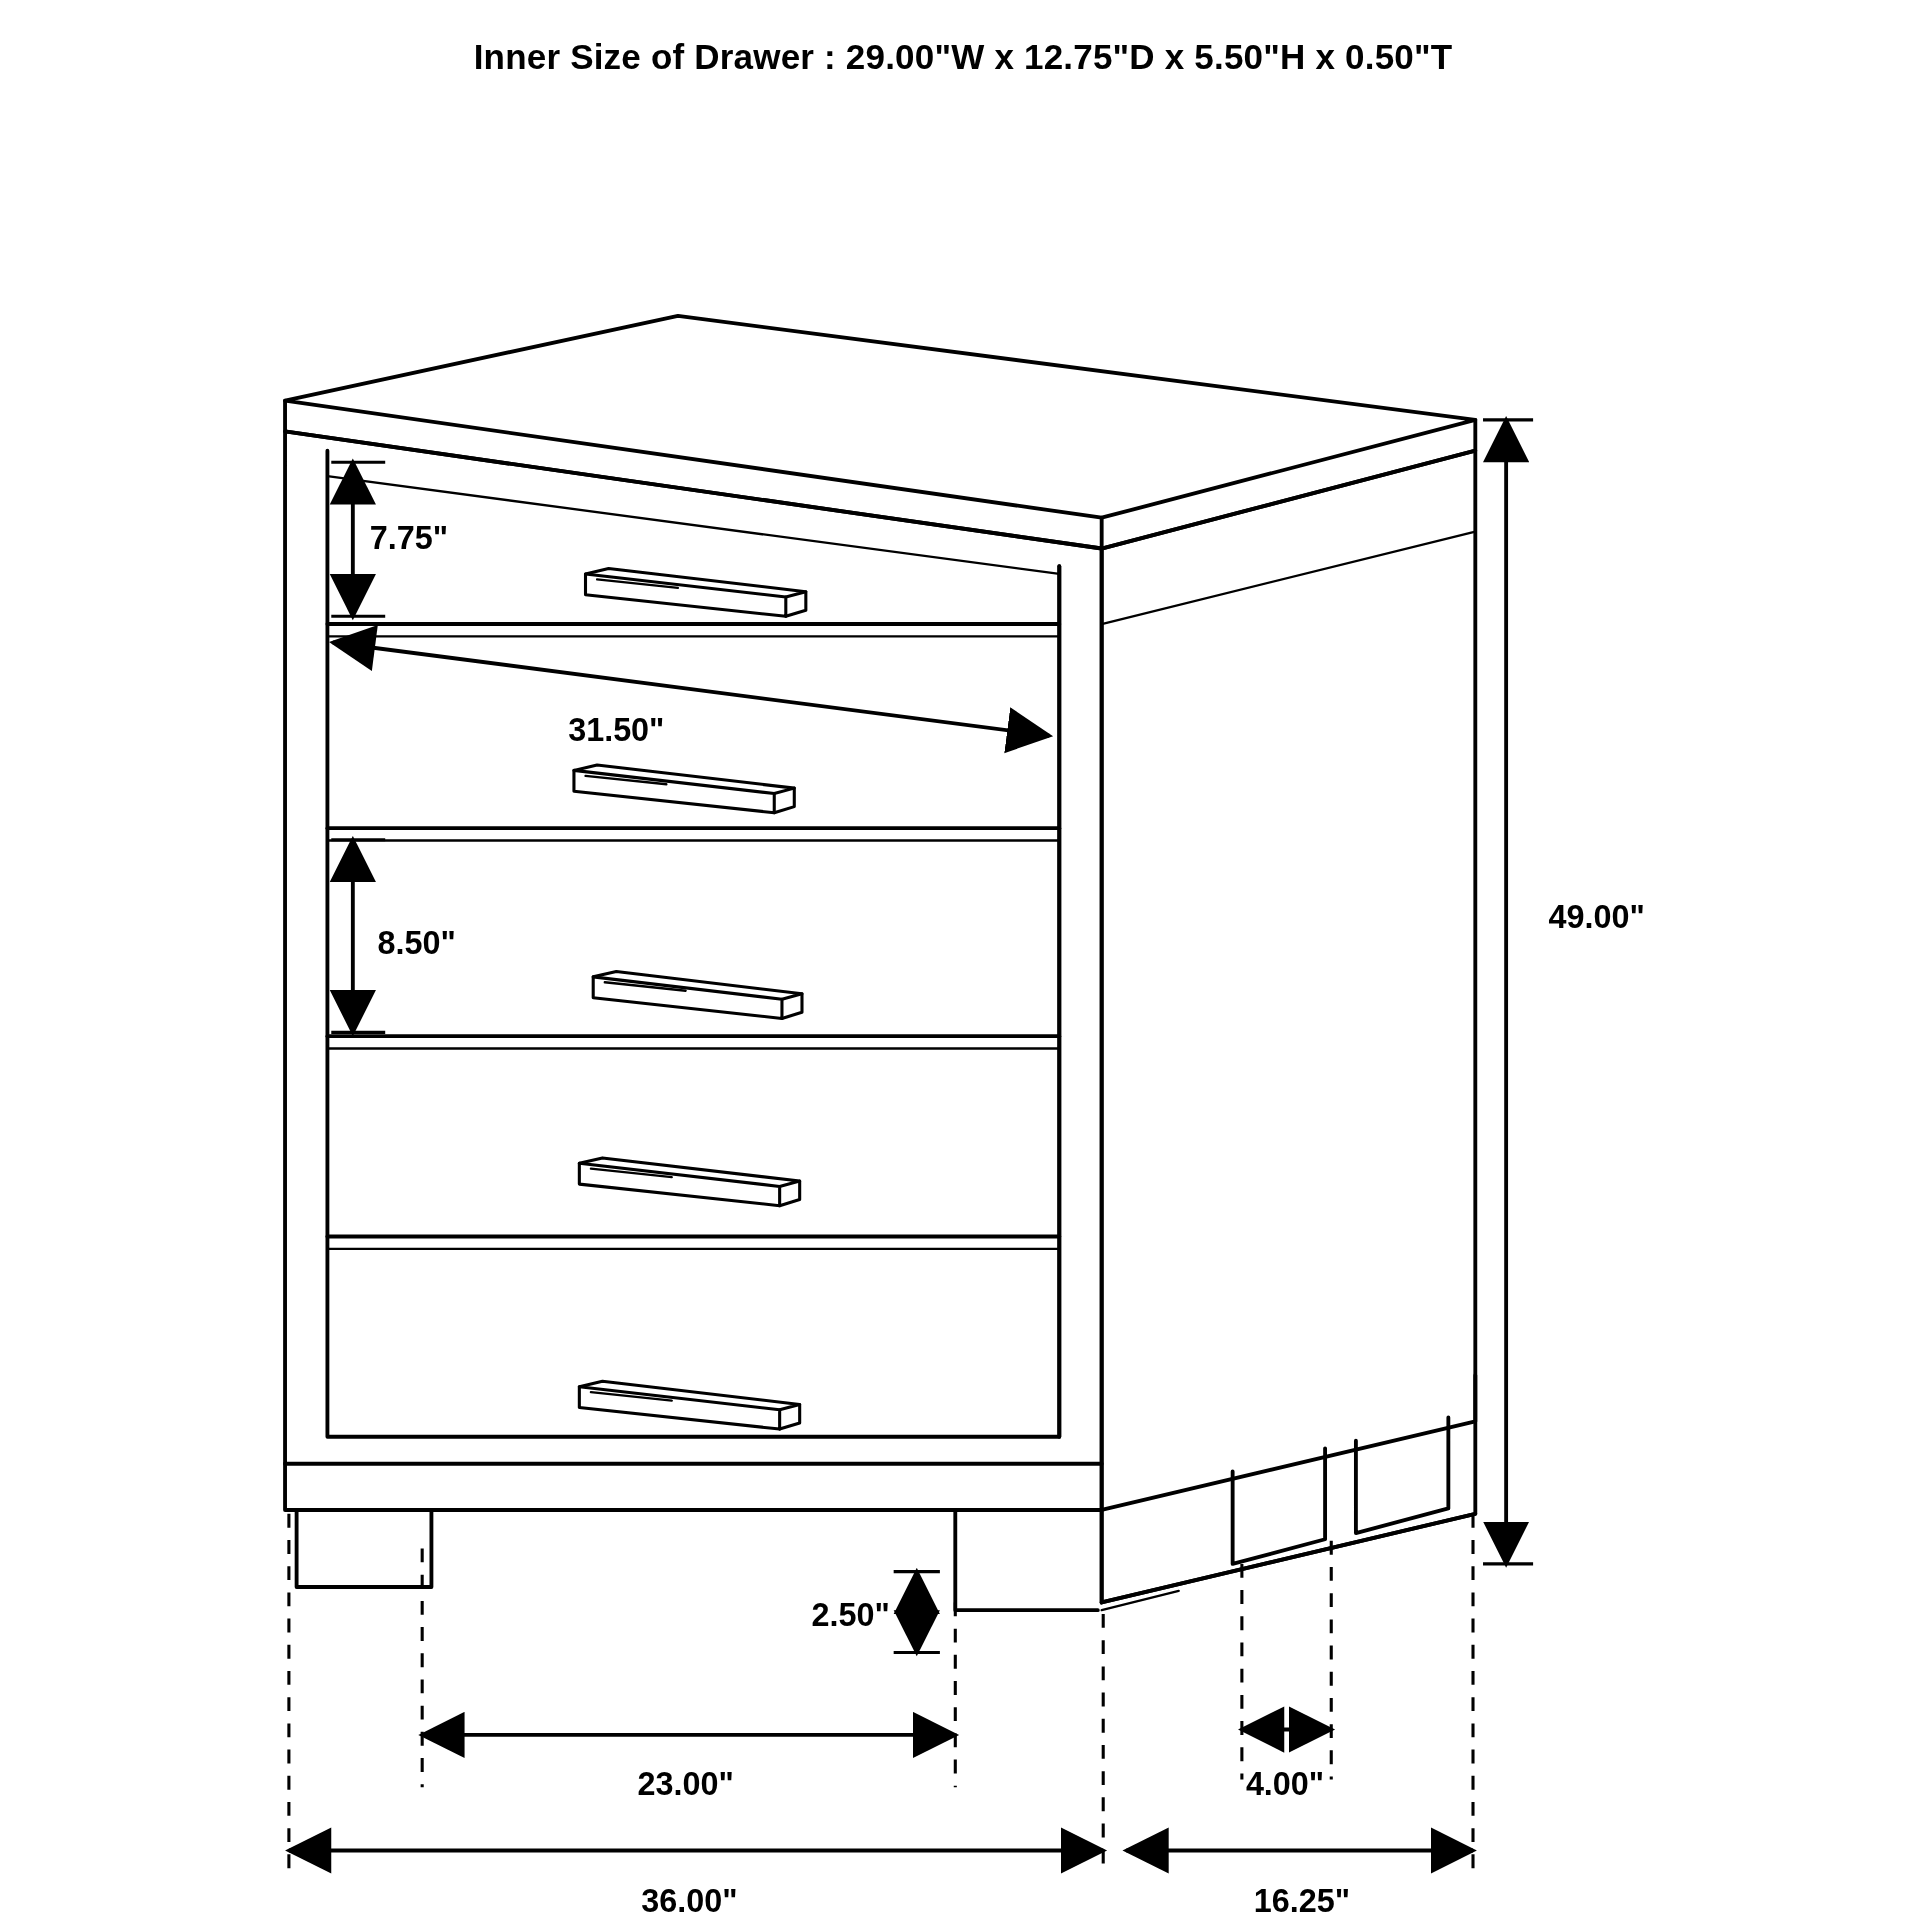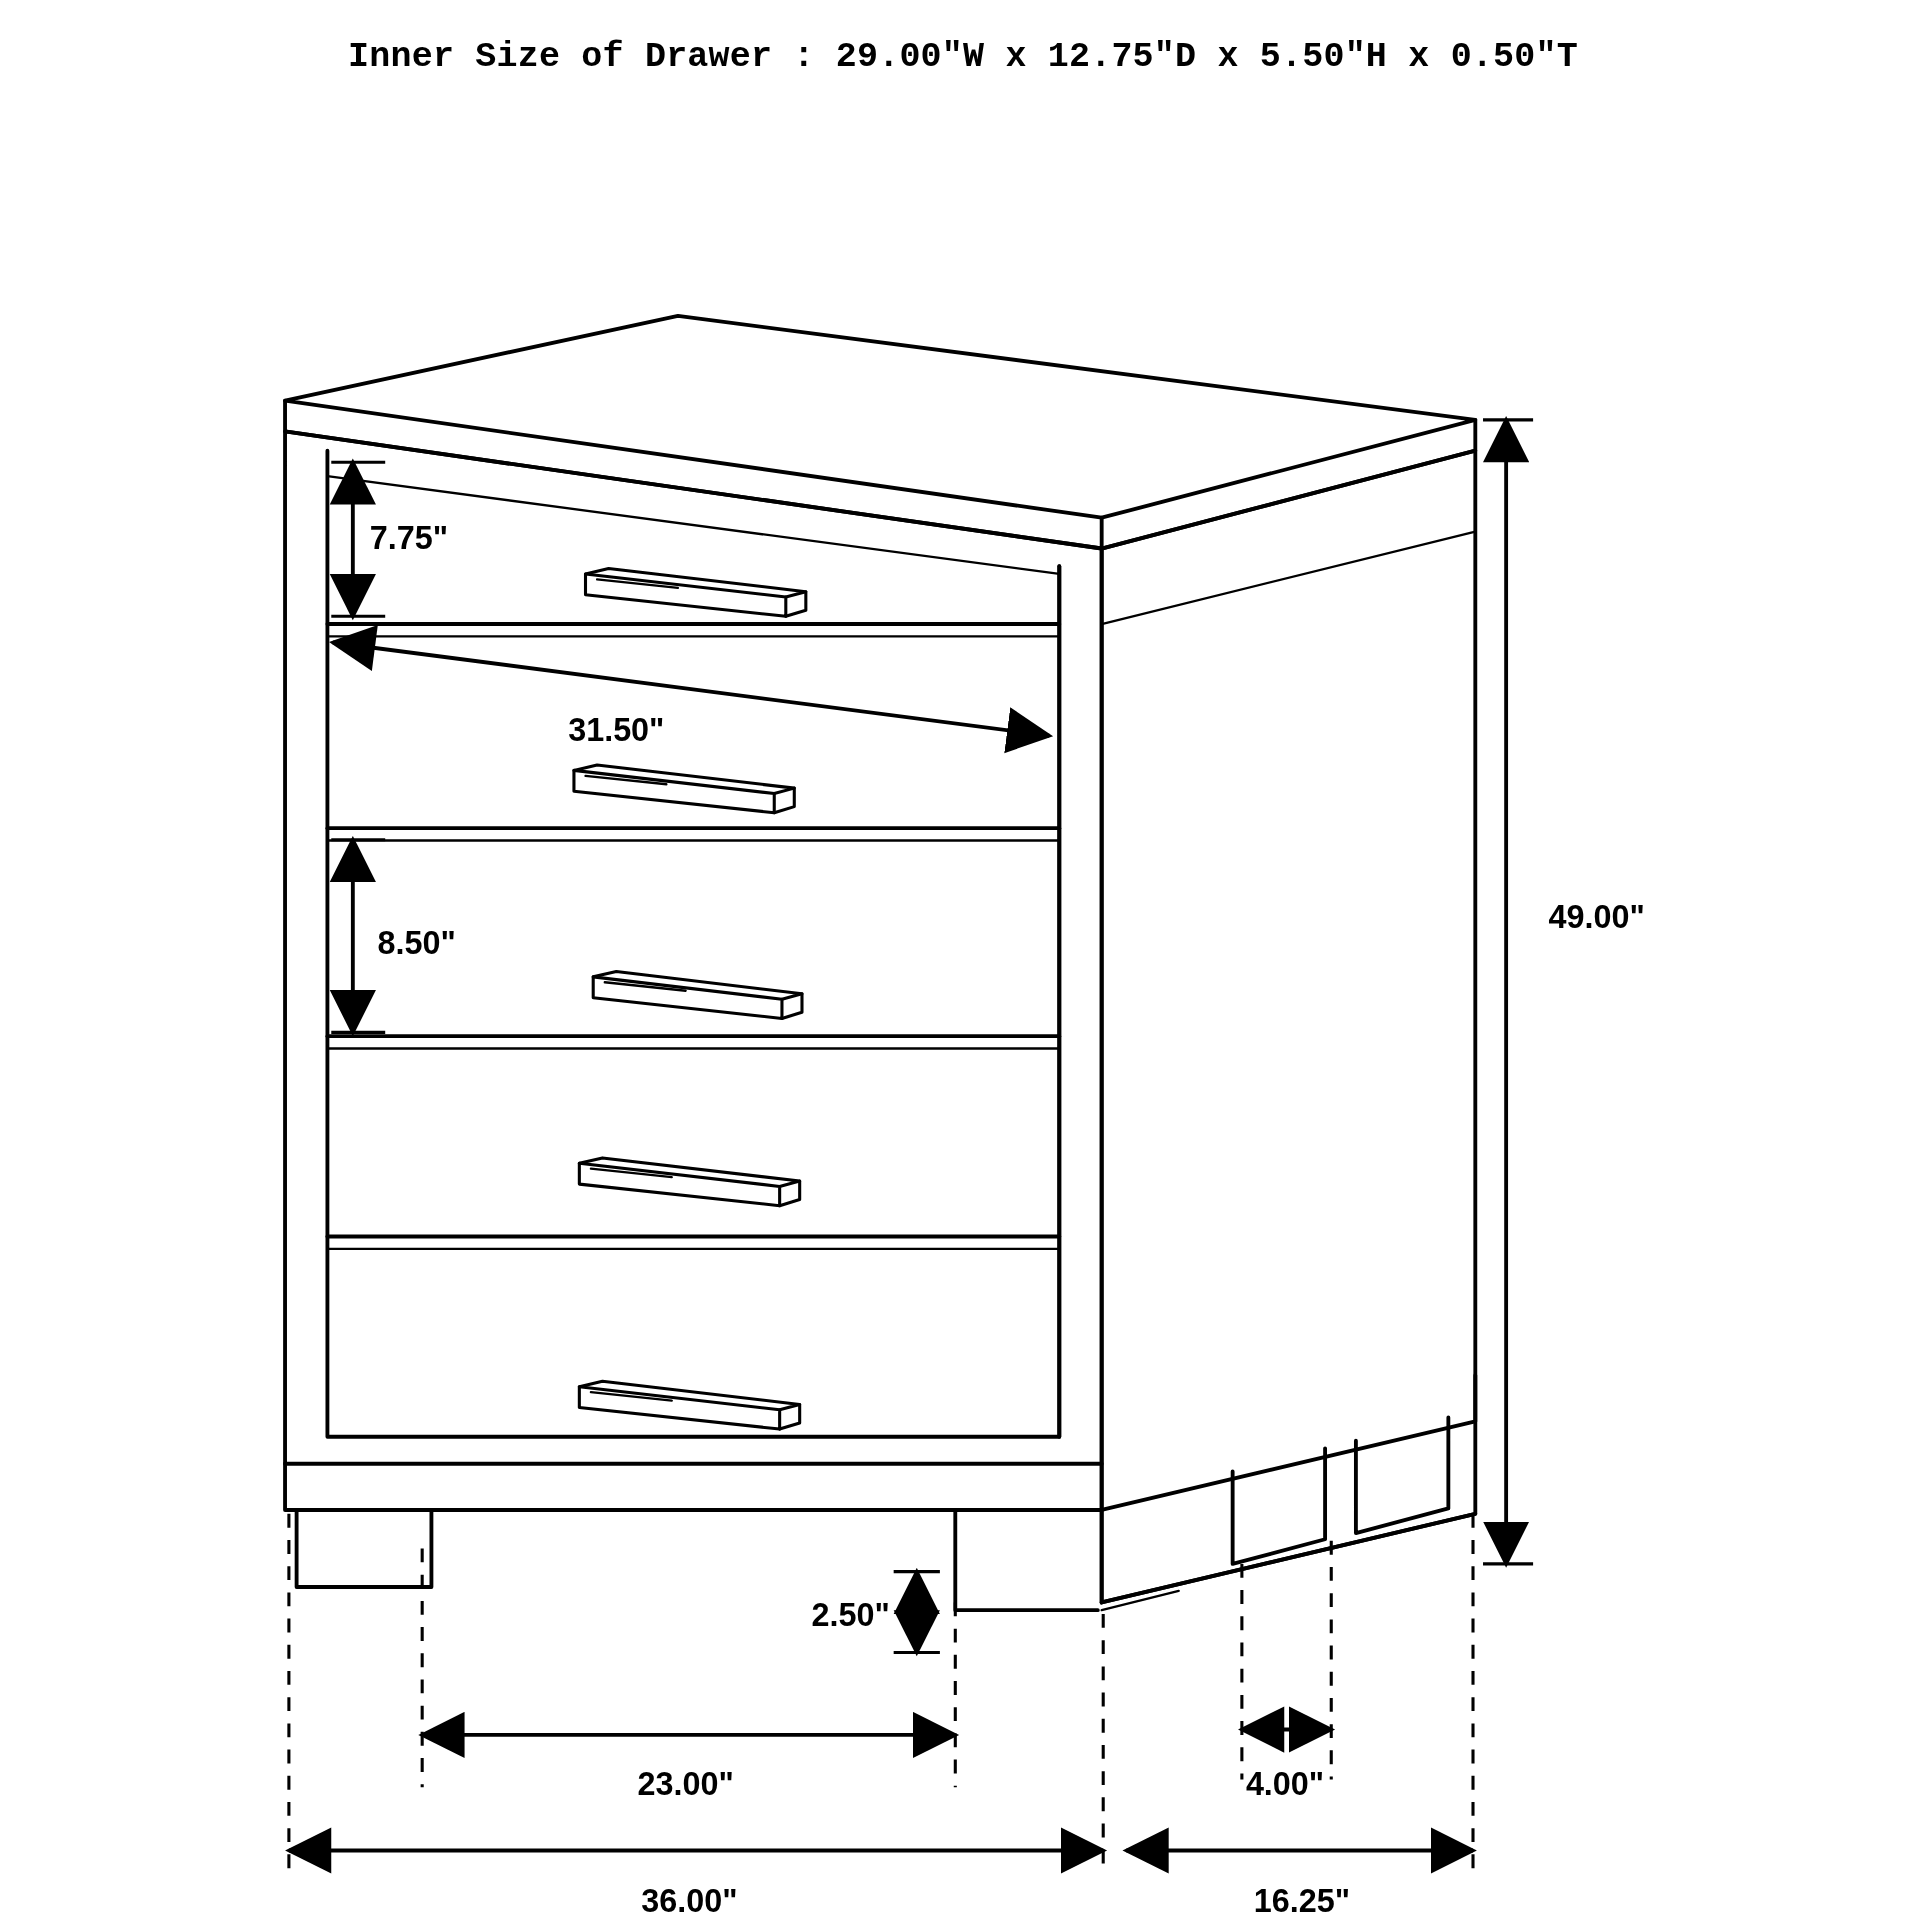--- a/index.html
+++ b/index.html
@@ -23,21 +23,20 @@
   }
   .title {
     position: absolute;
     left: 0;
     top: 37px;
     width: 1926px;
     text-align: center;
     font-size: 35px;
     font-weight: bold;
     letter-spacing: 0.2px;
-    font-family: Liberation Mono, monospace;
   }
   svg.drawing {
     position: absolute;
     left: 0;
     top: 0;
     width: 1926px;
     height: 1926px;
   }
   .dimlabel {
     font-family: "Liberation Sans", sans-serif;

